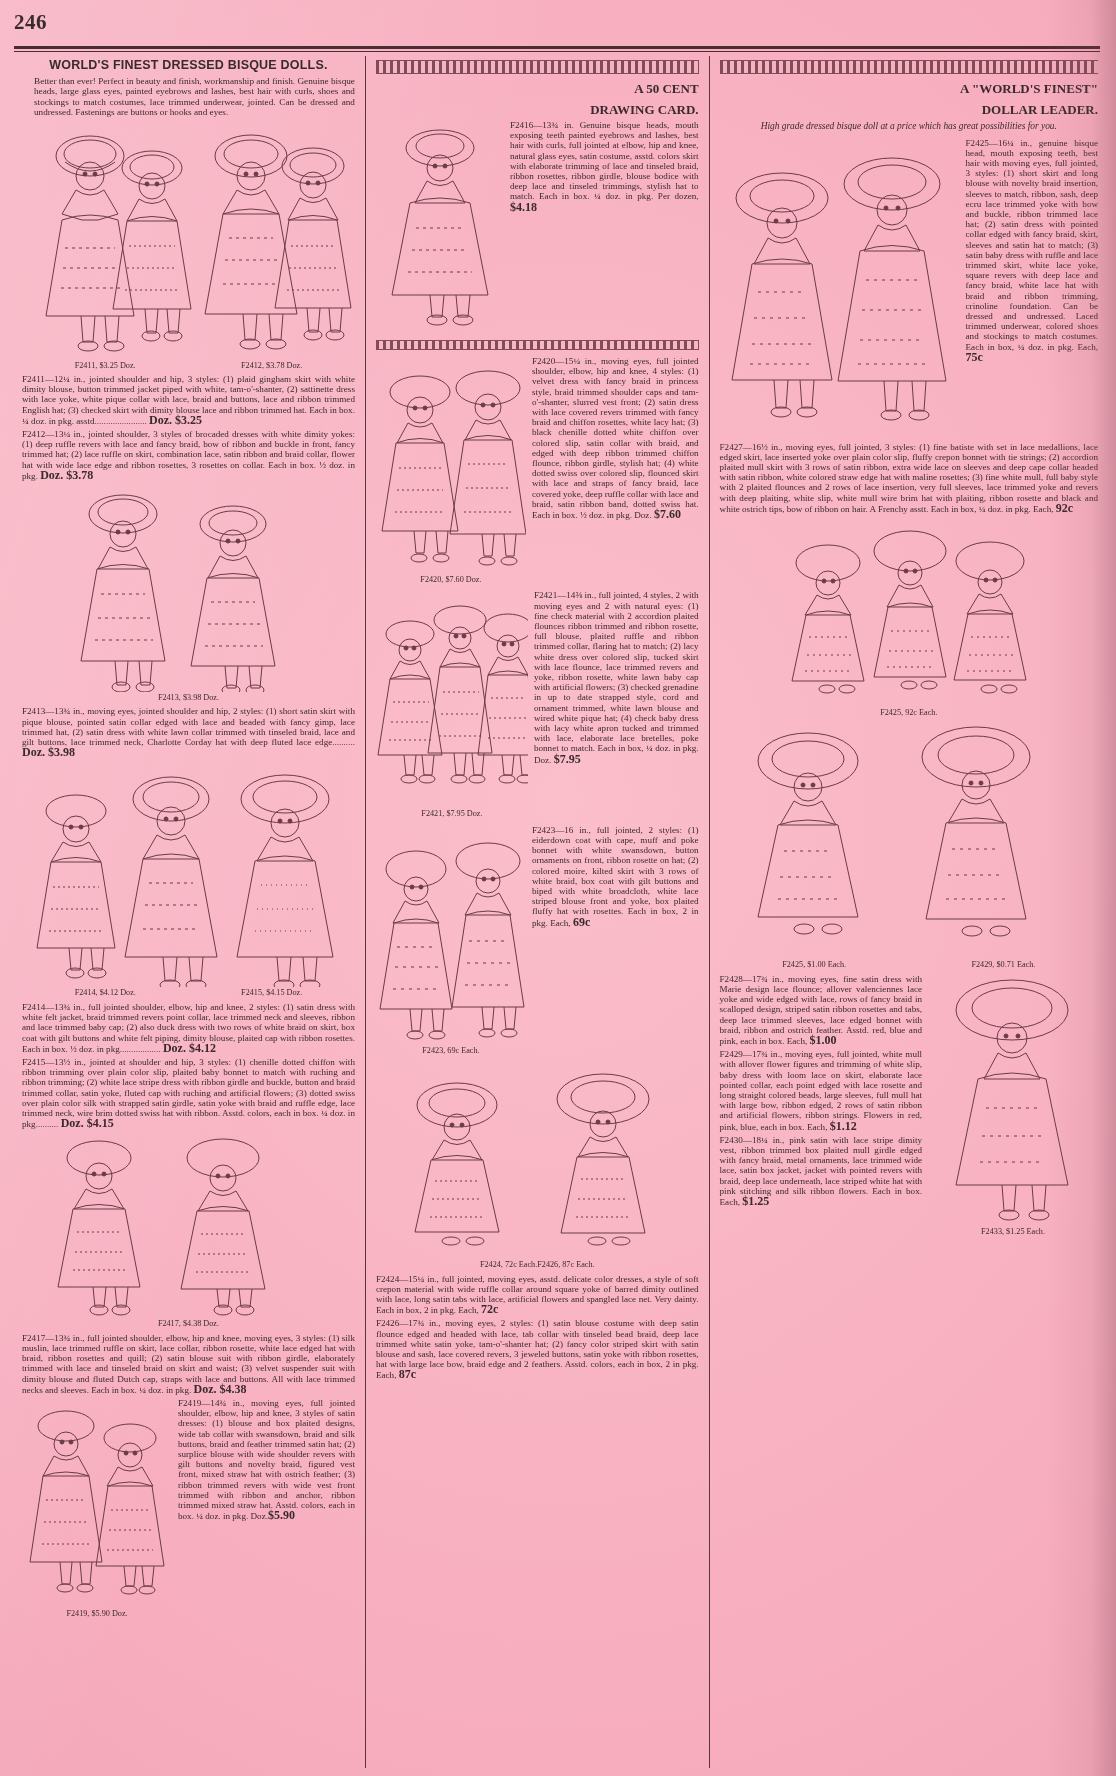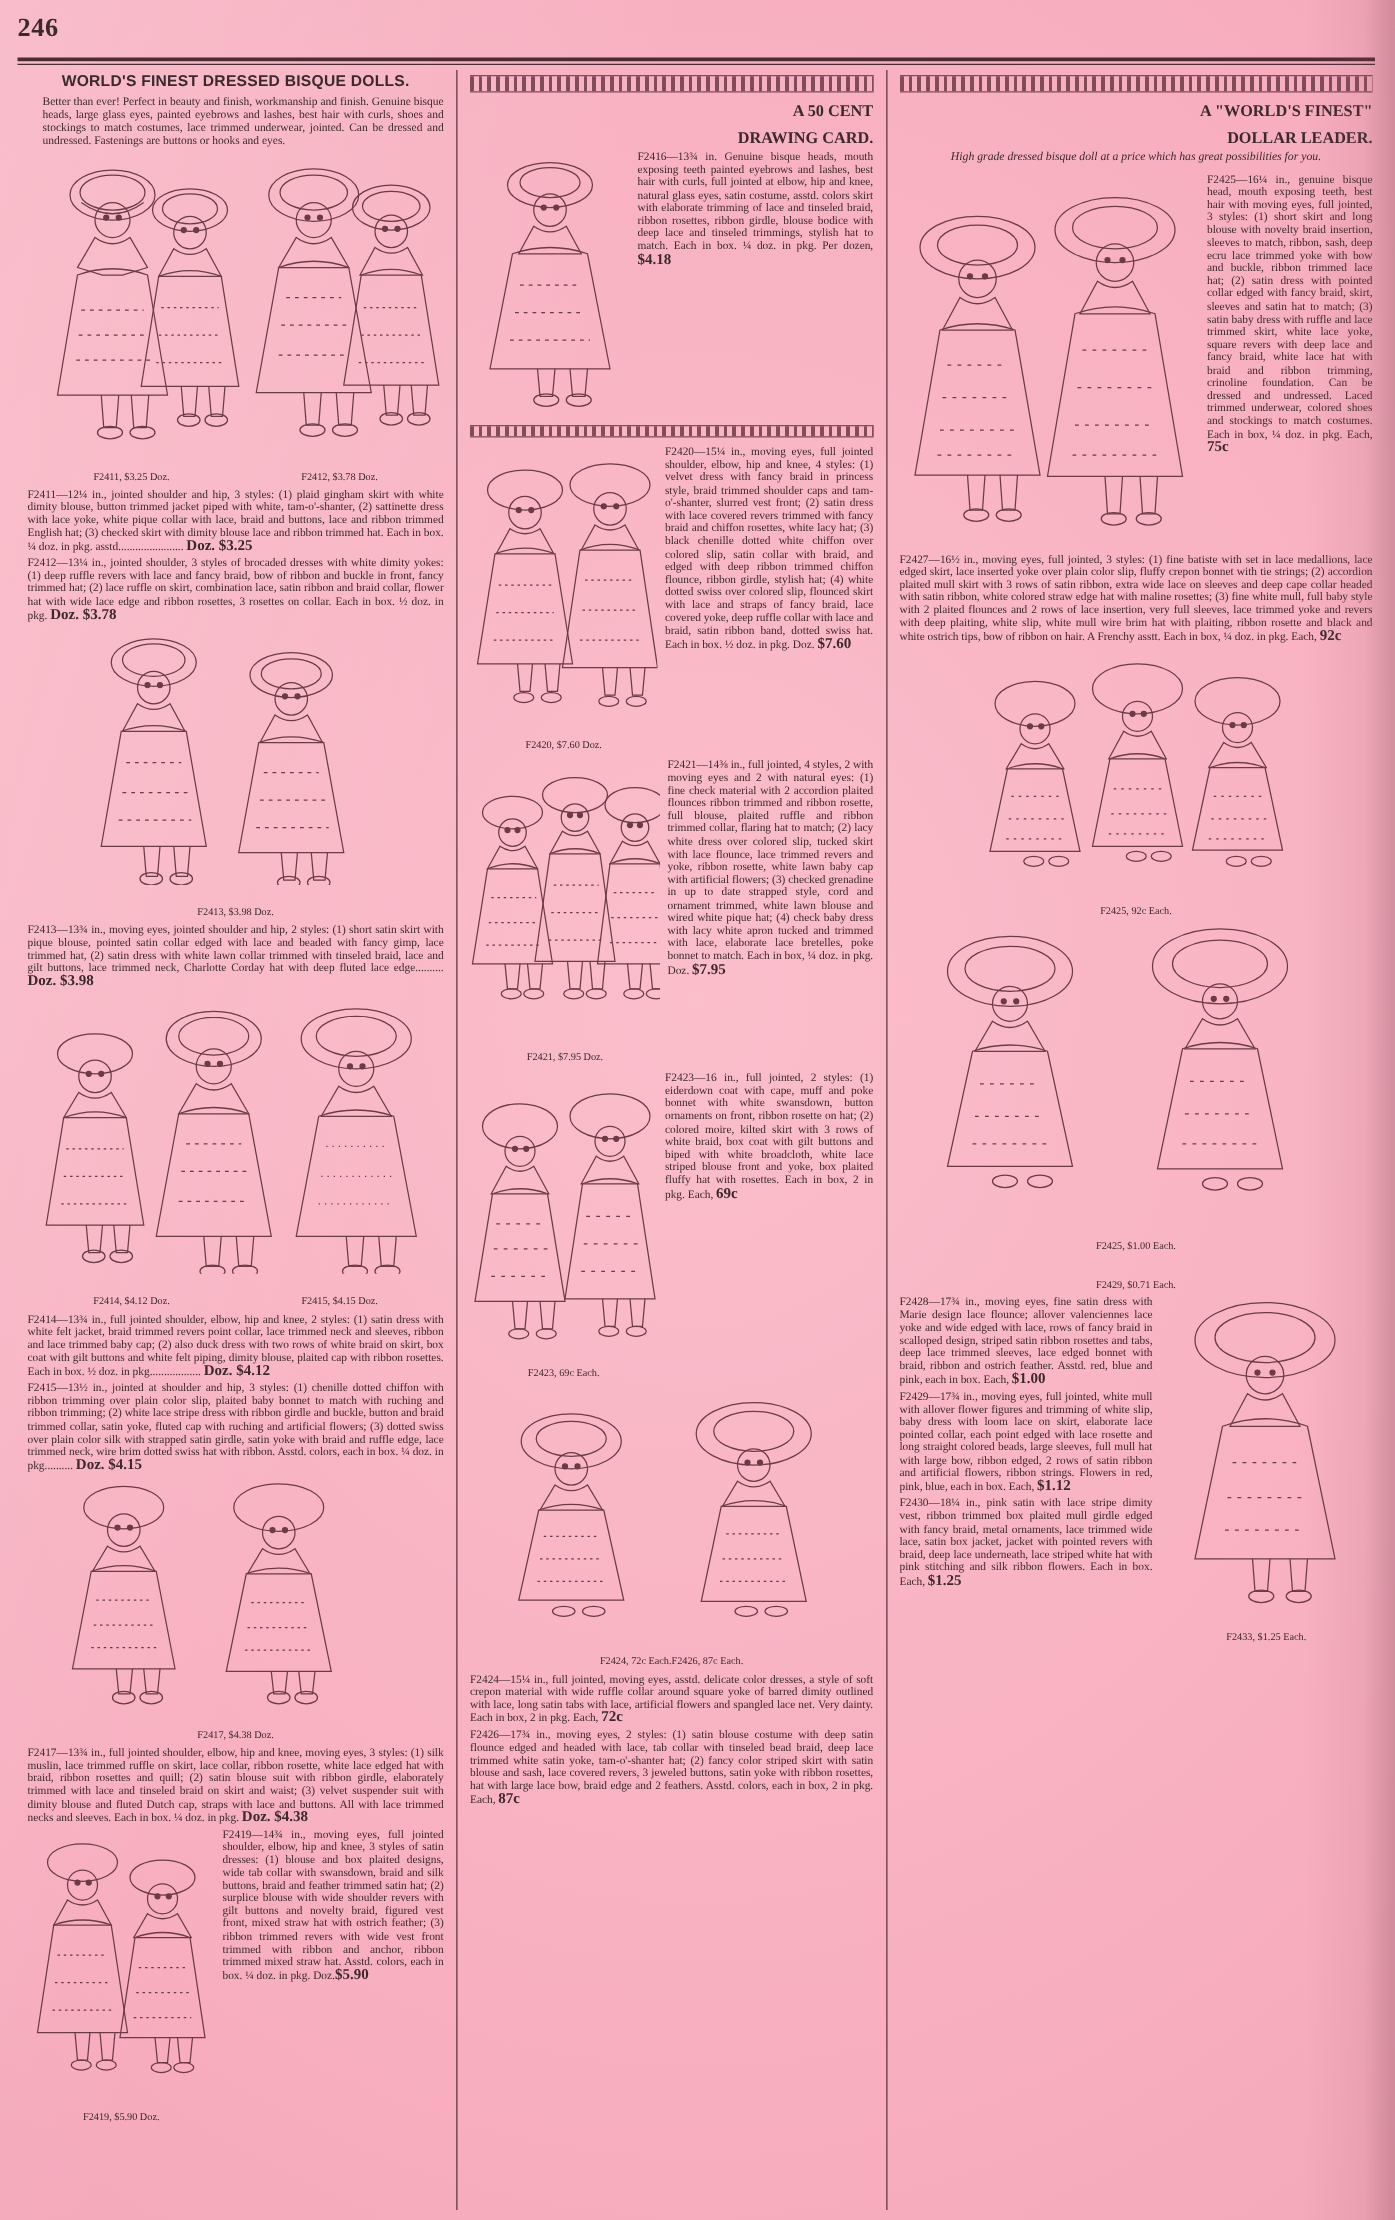--- a/index.html
+++ b/index.html
@@ -87,21 +87,21 @@
     background:repeating-linear-gradient(90deg,#6b3b47 0 3px, transparent 3px 7px);
     opacity:.85;
     border-top:1px solid #6b3b47;border-bottom:1px solid #6b3b47;
   }
   .orn.small{height:8px;}
 
   
   .plate{position:relative;margin:2px auto 0 auto;}
   .plate svg{display:block;margin:0 auto;}
   .fig-cap{
-    font-size:8.2px;line-height:9.4px;text-align:center;margin:17px 0 4px 0;
+    font-size:8.2px;line-height:9.4px;text-align:center;margin:1px 0 4px 0;
   }
   .wrapL{float:left;margin:2px 6px 2px 0;}
   .wrapR{float:right;margin:2px 0 2px 6px;}
   .clear{clear:both;}
 </style>
 </head>
 <body>
 
 <div class="page">
  <div class="inner">
@@ -694,21 +694,21 @@
                   <circle cx="69" cy="60" r="2" fill="#6b3b47"></circle>
              <path d="M50 76 q14 10 28 0 l14 24 -56 0z"></path>
              <path d="M34 100 q30 -10 60 0 l20 96 -100 0z"></path>
              <path d="M40 126 h48 M36 152 h56 M34 176 h60" stroke-dasharray="3 5"></path>
              <ellipse cx="60" cy="208" rx="10" ry="5"></ellipse>
                   <ellipse cx="88" cy="208" rx="10" ry="5"></ellipse>
            </g>
          </g>
        </svg>
      </div>
-     <div style="display:flex;justify-content:space-around;flex-direction:column;">
+     <div style="display:flex;justify-content:space-around;">
        <div class="fig-cap">F2425, $1.00 Each.</div>
        <div class="fig-cap">F2429, $0.71 Each.</div>
      </div>
 
      <div class="plate wrapR">
        <svg width="170" height="250" viewBox="0 0 170 250">
          <g fill="none" stroke="#6b3b47" stroke-width="1">
            <ellipse cx="84" cy="34" rx="56" ry="30"></ellipse>
                 <ellipse cx="84" cy="32" rx="40" ry="20"></ellipse>
            <circle cx="84" cy="62" r="15"></circle>

